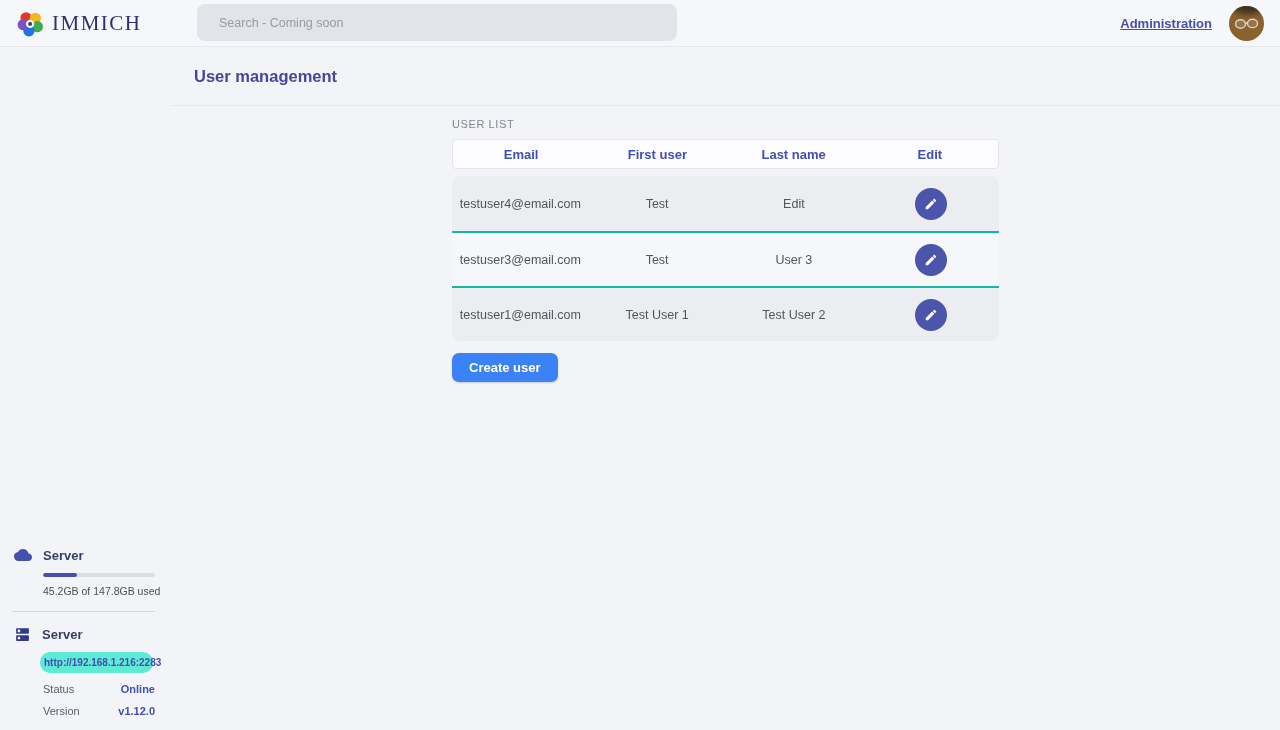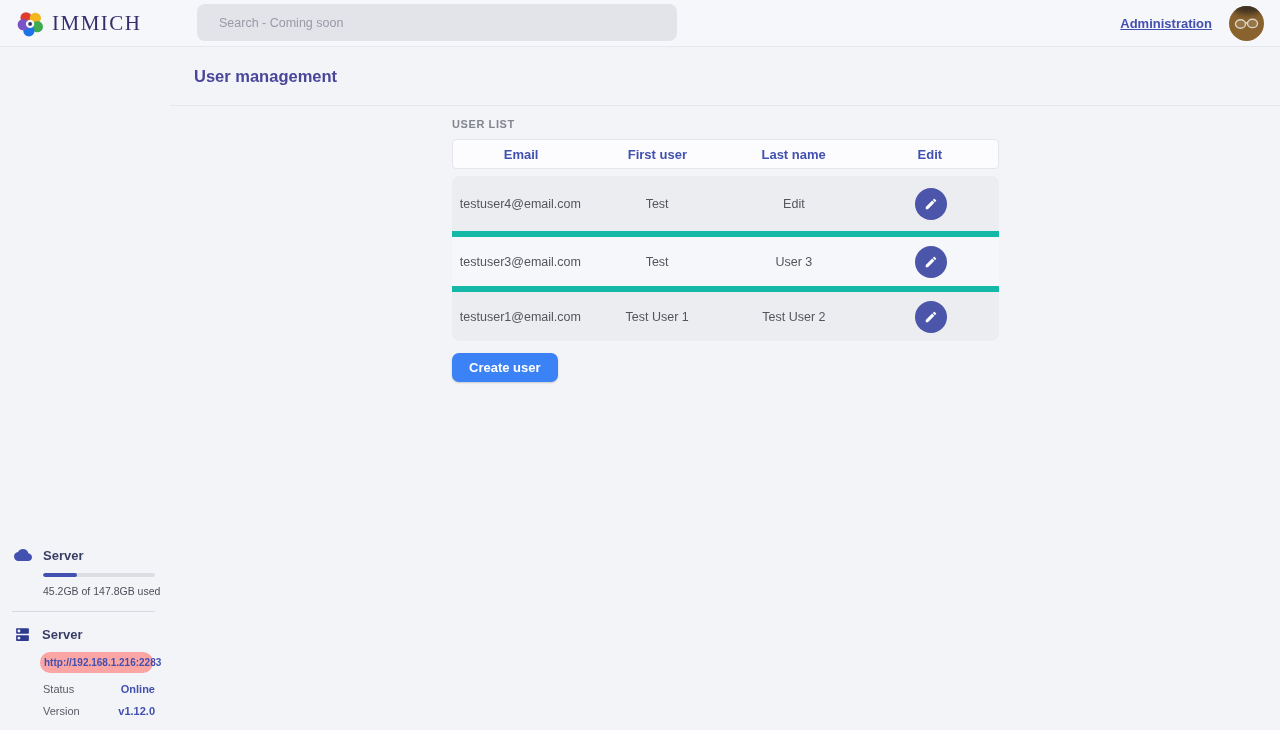--- a/index.html
+++ b/index.html
@@ -93,21 +93,21 @@
     background: #dddee3;
     border-radius: 2px;
     overflow: hidden;
   }
   .progress-fill { height: 100%; background: #4250af; border-radius: 2px; }
   .usage-text { margin: 8px 0 0 29px; font-size: 10.5px; color: #4c4e58; }
   .side-hr { border: none; border-top: 1px solid #d8d9e0; margin: 14px 15px 14px -2px; }
   .url-pill {
     margin: 9px 0 0 26px;
     width: 113px;
-    background: #fca5a5;
+    background: #5eead4;
     border-radius: 10px;
     padding: 5px 4px;
     text-align: center;
     font-size: 10px;
     font-weight: bold;
     color: #4250af;
   }
   .kv-row {
     margin: 10px 0 0 29px;
     width: 112px;
@@ -124,41 +124,41 @@
     height: 59px;
     border-bottom: 1px solid #e7e8ee;
     display: flex;
     align-items: center;
     padding-left: 24px;
   }
   .page-title { font-size: 16.5px; font-weight: 600; color: #49459a; }
   .content { padding: 12px 0 0 282px; }
   .section-label {
     font-size: 11px;
-    font-weight: 700;
+    font-weight: 400;
     letter-spacing: 0.6px;
     color: #83858f;
     margin-bottom: 9px;
   }
   .user-table { width: 547px; }
   .thead {
     height: 30px;
     background: #fcfcfe;
     border: 1px solid #e5e6ec;
     border-radius: 4px;
     display: flex;
     align-items: center;
     margin-bottom: 7px;
   }
   .thead .col { width: 25%; text-align: center; font-size: 13px; font-weight: 600; color: #4250af; }
   .tbody { border-radius: 8px; overflow: hidden; }
   .trow { height: 55px; display: flex; align-items: center; }
   .trow:nth-child(odd) { background: #ecedf1; }
   .trow:nth-child(even) { background: #f6f7fa; }
-  .trow + .trow { border-top: 6px solid #14b8a6; }
+  .trow + .trow { border-top: 2px solid #14b8a6; }
   .trow .cell { width: 25%; text-align: center; font-size: 12.5px; color: #54555c; }
   .edit-cell { width: 25%; display: flex; justify-content: center; }
   .edit-btn {
     width: 32px; height: 32px;
     border-radius: 50%;
     background: #4b55a9;
     border: none;
     display: flex;
     align-items: center;
     justify-content: center;

